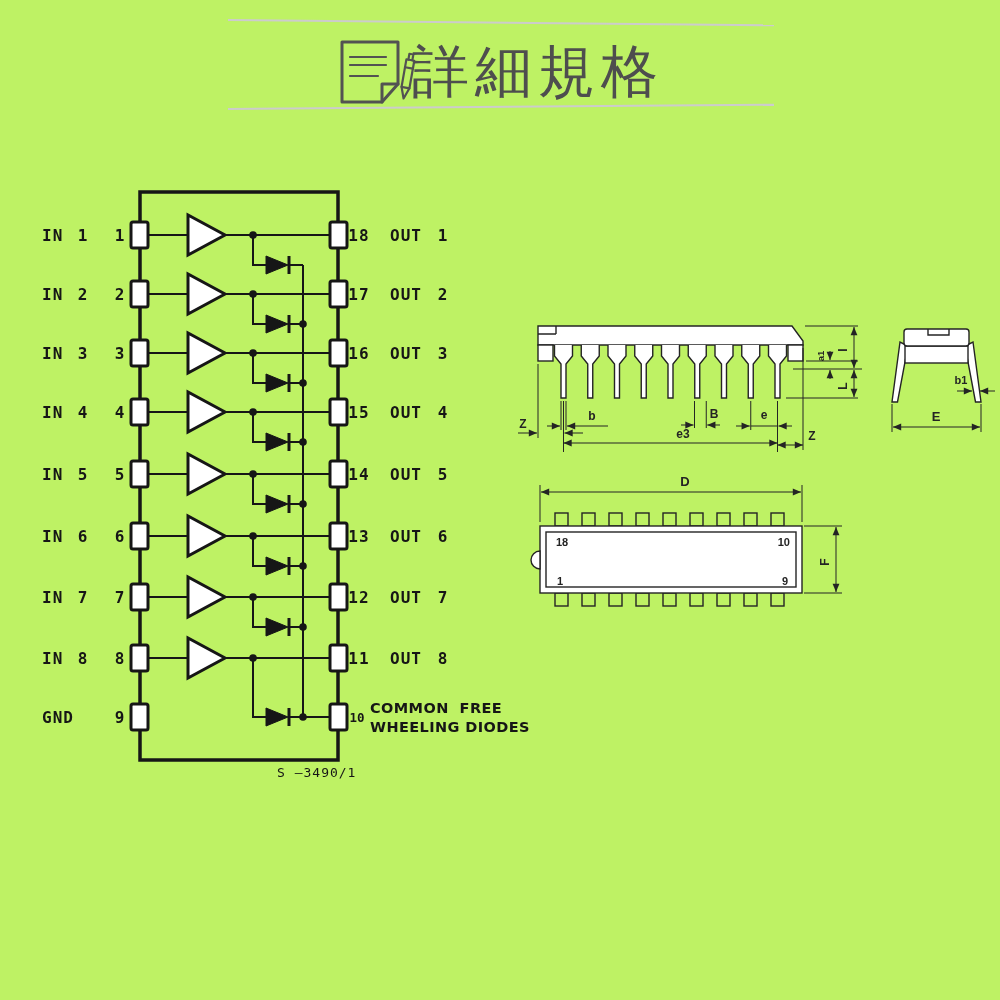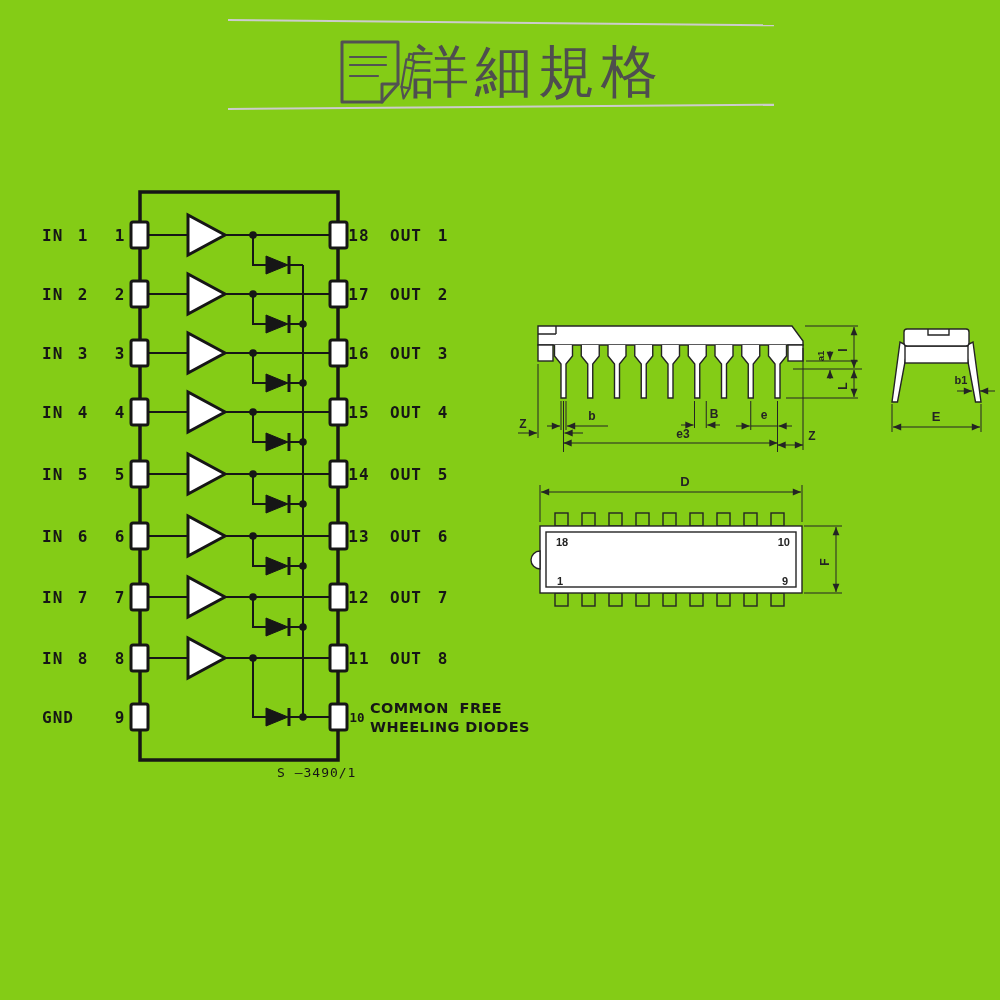--- a/index.html
+++ b/index.html
@@ -1,16 +1,16 @@
 <!DOCTYPE html>
 <html><head>
 <meta charset="utf-8">
 <style>
   html,body{margin:0;padding:0;background:#ffffff;}
-  #canvas{position:relative;width:1000px;height:1000px;background:#84cc16;overflow:hidden;
+  #canvas{position:relative;width:1000px;height:1000px;background:#bef264;overflow:hidden;
           font-family:"Liberation Sans", sans-serif;}
   
   .rule{position:absolute;height:2px;background:#cccccc;}
   #rule-top{left:228px;top:19px;width:546px;transform:rotate(0.55deg);transform-origin:left center;}
   #rule-bottom{left:228px;top:108px;width:546px;transform:rotate(-0.45deg);transform-origin:left center;}
   #title-icon{position:absolute;left:334px;top:38px;}
   #page-title{position:absolute;left:412px;top:36px;font-size:57px;line-height:70px;
               color:#4e4e4e;letter-spacing:6px;font-weight:400;white-space:nowrap;}
   
   #art{position:absolute;left:0;top:0;}

